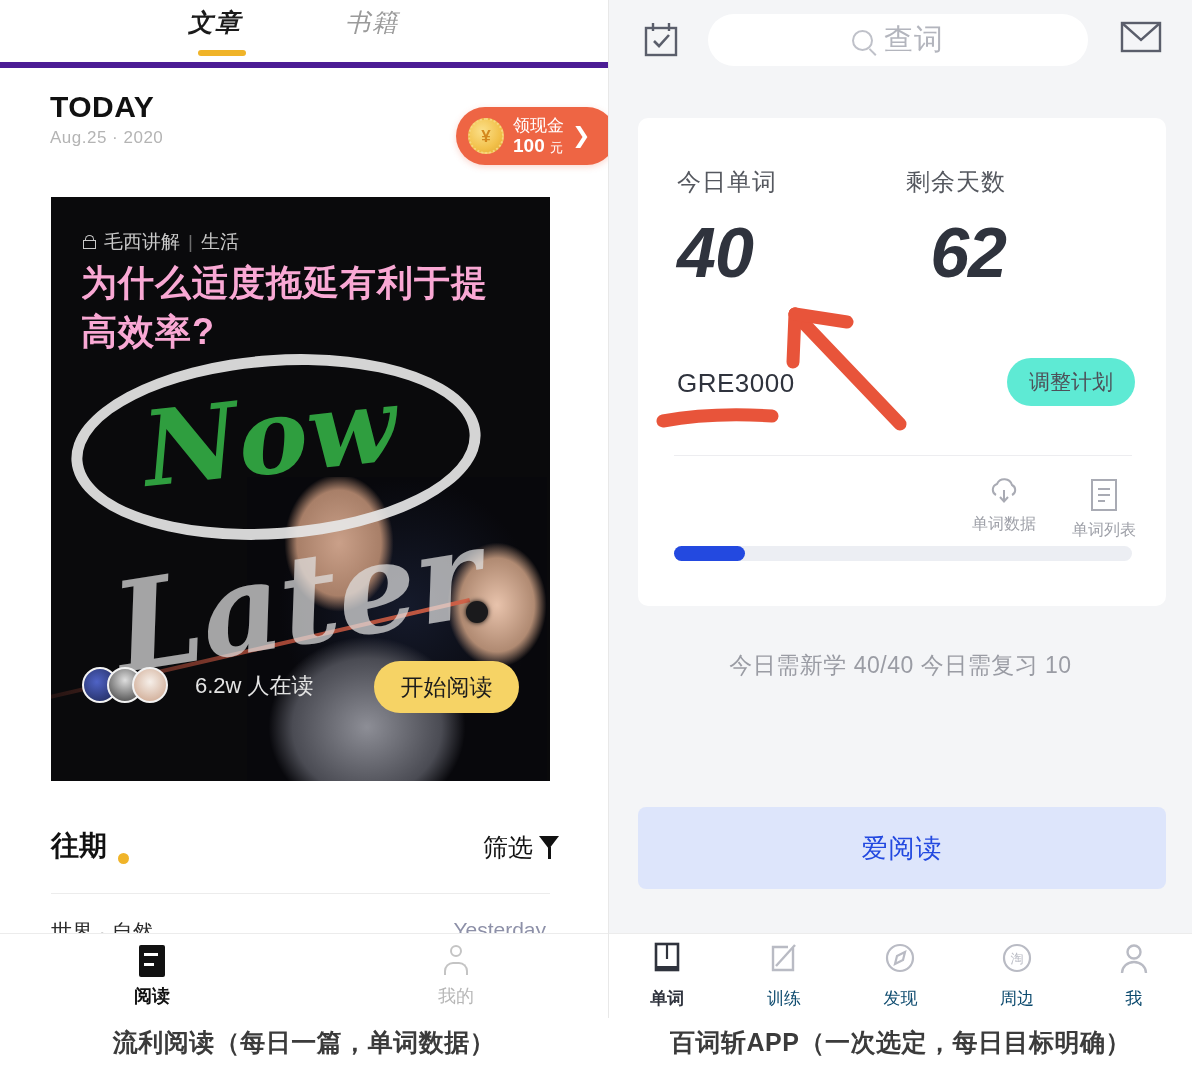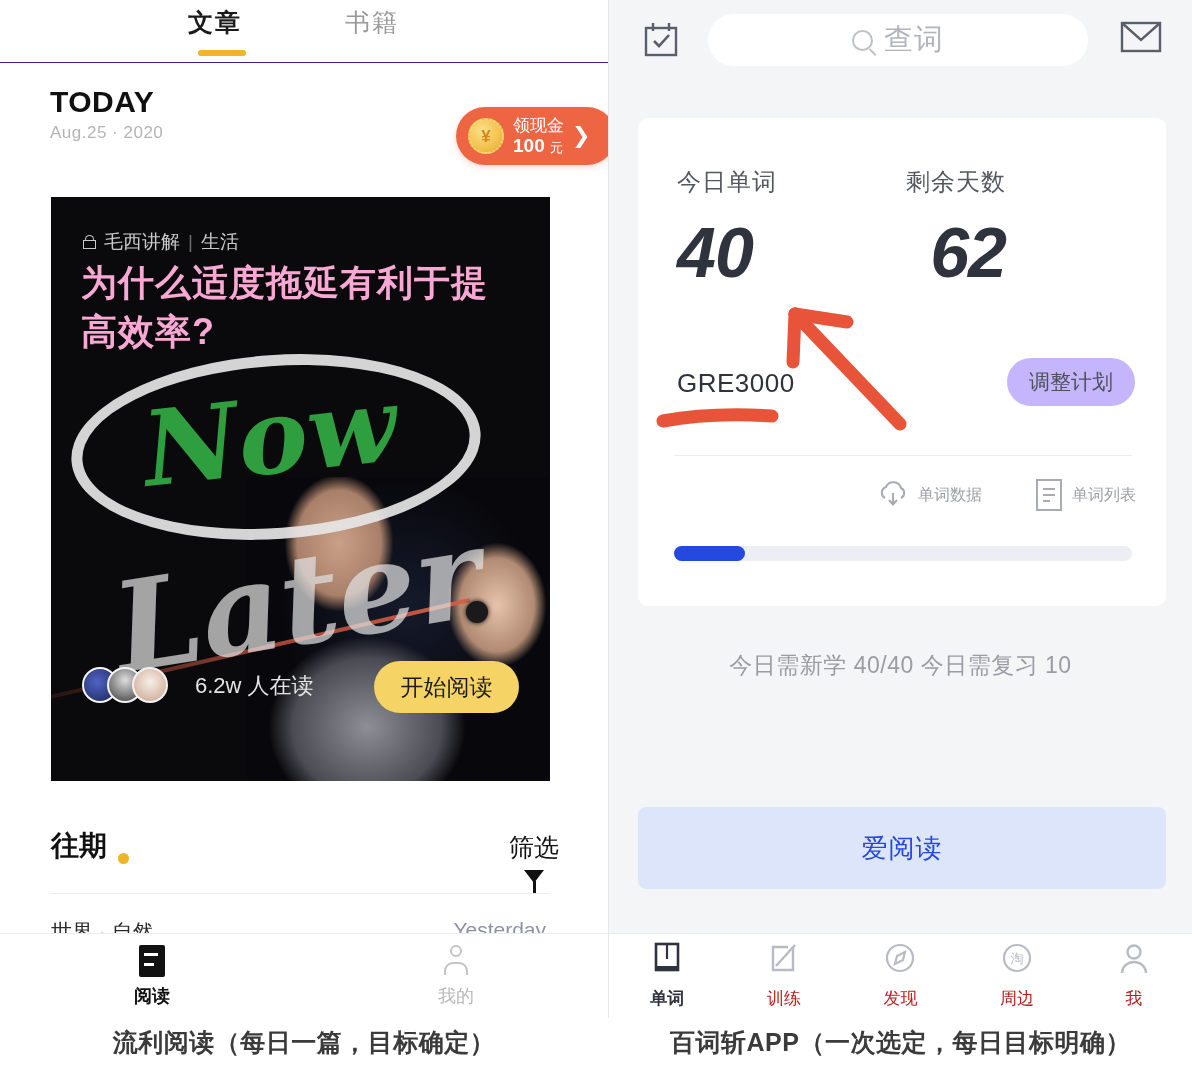--- a/index.html
+++ b/index.html
@@ -11,21 +11,21 @@
     overflow:hidden;
   }
   .stage{position:relative;width:1192px;height:1076px;}
 
   
   .phone{position:absolute;top:0;overflow:hidden;}
   .phone-left{left:0;width:608px;height:1018px;background:#ffffff;border-right:1px solid #e8e8e8;}
   .phone-right{left:609px;width:583px;height:1018px;background:#f4f5f7;}
 
   
-  .tabbar{position:relative;height:62px;background:#fff;border-bottom:1px solid #4c1d95;}
+  .tabbar{position:relative;height:62px;background:#fff;border-bottom:6px solid #4c1d95;font-style:italic;}
   .tab{position:absolute;top:6px;font-size:25px;color:#9a9a9a;letter-spacing:2px;}
   .tab.active{color:#1b1b1b;font-weight:bold;}
   .tab-1{left:188px;}
   .tab-2{left:345px;}
   .tab-underline{position:absolute;left:198px;top:50px;width:48px;height:6px;border-radius:3px;background:#f0b429;}
 
   .today-row{position:relative;height:86px;}
   .today-title{position:absolute;left:50px;top:22px;font-size:30px;font-weight:bold;color:#111;letter-spacing:.5px;}
   .today-date{position:absolute;left:50px;top:60px;font-size:17px;color:#b4b4b4;letter-spacing:.5px;}
 
@@ -106,21 +106,21 @@
   .read-btn{
     position:absolute;right:31px;top:0;width:145px;height:52px;border-radius:26px;
     background:#f6d365;display:flex;align-items:center;justify-content:center;
     font-size:23px;color:#1c1c1c;font-weight:500;
   }
 
   
   .past-row{position:absolute;left:0;top:815px;width:608px;height:70px;}
   .past-title{position:absolute;left:51px;top:12px;font-size:28px;font-weight:bold;color:#111;}
   .past-dot{position:absolute;left:118px;top:38px;width:11px;height:11px;border-radius:50%;background:#f0b429;}
-  .filter-btn{position:absolute;right:49px;top:16px;font-size:25px;color:#111;display:flex;align-items:center;gap:6px;flex-direction:column;}
+  .filter-btn{position:absolute;right:49px;top:16px;font-size:25px;color:#111;display:flex;align-items:center;gap:6px;}
   .funnel{display:inline-block;width:20px;height:23px;position:relative;}
   .funnel:before{content:"";position:absolute;left:0;top:0;width:0;height:0;border-left:10px solid transparent;border-right:10px solid transparent;border-top:13px solid #111;}
   .funnel:after{content:"";position:absolute;left:8.5px;top:11px;width:3px;height:12px;background:#111;}
   .past-divider{position:absolute;left:51px;top:893px;width:499px;height:1px;background:#ececec;}
   .past-item{position:absolute;left:51px;top:918px;width:499px;height:30px;overflow:hidden;}
   .past-item .pi-tag{position:absolute;left:0;top:0;font-size:21px;color:#2b2b2b;}
   .past-item .pi-en{position:absolute;right:4px;top:0;font-size:21px;color:#8d90a8;}
 
   
   .navbar{position:absolute;left:0;bottom:0;width:608px;height:84px;background:#fff;border-top:1px solid #ececec;display:flex;}
@@ -151,51 +151,51 @@
     background:#fff;border-radius:10px;
   }
   .stat{position:absolute;}
   .stat-label{font-size:24px;color:#55585f;letter-spacing:1px;}
   .stat-value{font-size:70px;line-height:1;font-weight:bold;font-style:italic;color:#2f333d;margin-top:20px;letter-spacing:-1px;}
   .stat-a{left:39px;top:48px;}
   .stat-b{left:268px;top:48px;text-align:right;}
 
   .book-name{position:absolute;left:39px;top:250px;font-size:26px;color:#2f333d;letter-spacing:.5px;}
   .adjust-btn{
-    position:absolute;right:31px;top:240px;width:128px;height:48px;border-radius:24px;background:#c4b5fd;
+    position:absolute;right:31px;top:240px;width:128px;height:48px;border-radius:24px;background:#5eead4;
     display:flex;align-items:center;justify-content:center;font-size:21px;color:#4d5159;
   }
   .card-divider{position:absolute;left:36px;top:337px;width:458px;height:1px;background:#ededf0;}
 
   .prog-label{position:absolute;left:36px;top:378px;font-size:24px;color:#8d9099;letter-spacing:.5px;}
   .prog-track{position:absolute;left:36px;top:428px;width:458px;height:15px;border-radius:8px;background:#eceef3;}
   .prog-fill{height:15px;border-radius:8px;background:#2349e0;}
 
   .card-actions{position:absolute;right:30px;top:360px;display:flex;gap:36px;}
-  .card-action{display:flex;flex-direction:row;align-items:center;gap:8px;margin-left:16px;}
+  .card-action{display:flex;flex-direction:column;align-items:center;gap:8px;}
   .ca-label{font-size:16px;color:#9ea0a8;}
   .ic-cloud{width:34px;height:28px;position:relative;}
   .ic-cloud svg{display:block;}
   .ic-list{width:30px;height:34px;position:relative;}
 
   .todo-line{position:absolute;left:0;top:650px;width:583px;text-align:center;font-size:23px;color:#9a9ca4;letter-spacing:.5px;}
   .primary-btn{
     position:absolute;left:29px;top:703px;width:528px;height:88px;border-radius:8px;background:#2349e0;
     display:flex;align-items:center;justify-content:center;
     color:#fff;font-size:32px;font-weight:bold;letter-spacing:2px;
   }
   .secondary-btn{
     position:absolute;left:29px;top:807px;width:528px;height:82px;border-radius:8px;background:#dde5fb;
     display:flex;align-items:center;justify-content:center;
     color:#2349e0;font-size:26px;letter-spacing:1px;
   }
 
   .r-navbar{position:absolute;left:0;bottom:0;width:583px;height:84px;background:#fff;border-top:1px solid #ececec;display:flex;}
   .r-navbar .nav-item{flex:1;display:flex;flex-direction:column;align-items:center;justify-content:center;gap:7px;}
-  .r-navbar .nav-label{font-size:17px;color:#b91c1c;}
+  .r-navbar .nav-label{font-size:17px;color:#0c4a6e;}
   .r-navbar .nav-item.active .nav-label{color:#2f333d;font-weight:bold;}
 
   
   .annot{position:absolute;left:0;top:0;width:1192px;height:1076px;pointer-events:none;}
 
   
   .caption{position:absolute;top:1026px;font-size:25px;font-weight:bold;color:#3b3b3b;letter-spacing:.5px;}
   .cap-left{left:0;width:608px;text-align:center;}
   .cap-right{left:609px;width:583px;text-align:center;}
 </style>
@@ -406,16 +406,16 @@
 
   <svg class="annot" viewBox="0 0 1192 1076">
     <g stroke="#e8543a" stroke-width="13" stroke-linecap="round" fill="none">
       <line x1="900" y1="424" x2="795" y2="314"></line>
       <line x1="795" y1="314" x2="793" y2="362"></line>
       <line x1="795" y1="314" x2="847" y2="322"></line>
     </g>
     <path d="M663 421 Q712 412 772 416" stroke="#e8543a" stroke-width="13" stroke-linecap="round" fill="none"></path>
   </svg>
 
-  <div class="caption cap-left">流利阅读（每日一篇，目标确定）</div>
+  <div class="caption cap-left">流利阅读（每日一篇，单词数据）</div>
   <div class="caption cap-right">百词斩APP（一次选定，每日目标明确）</div>
 
 </div>
 
 </body></html>

